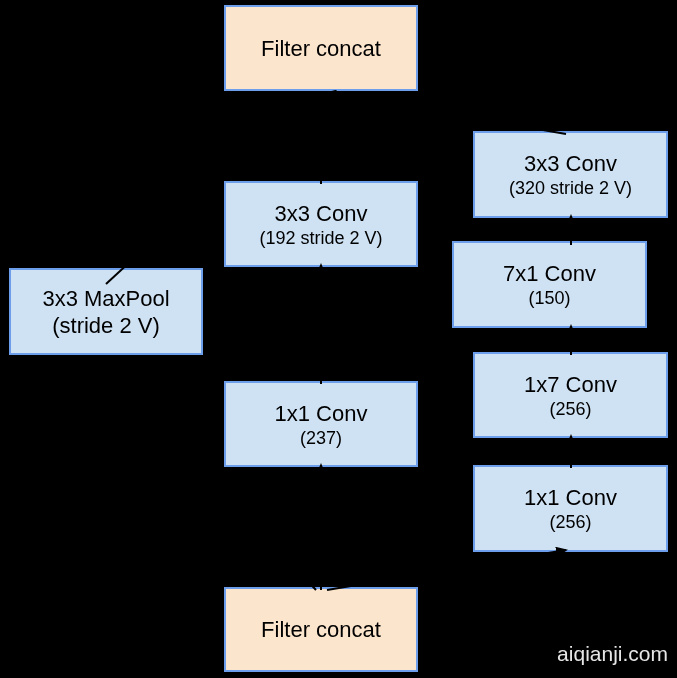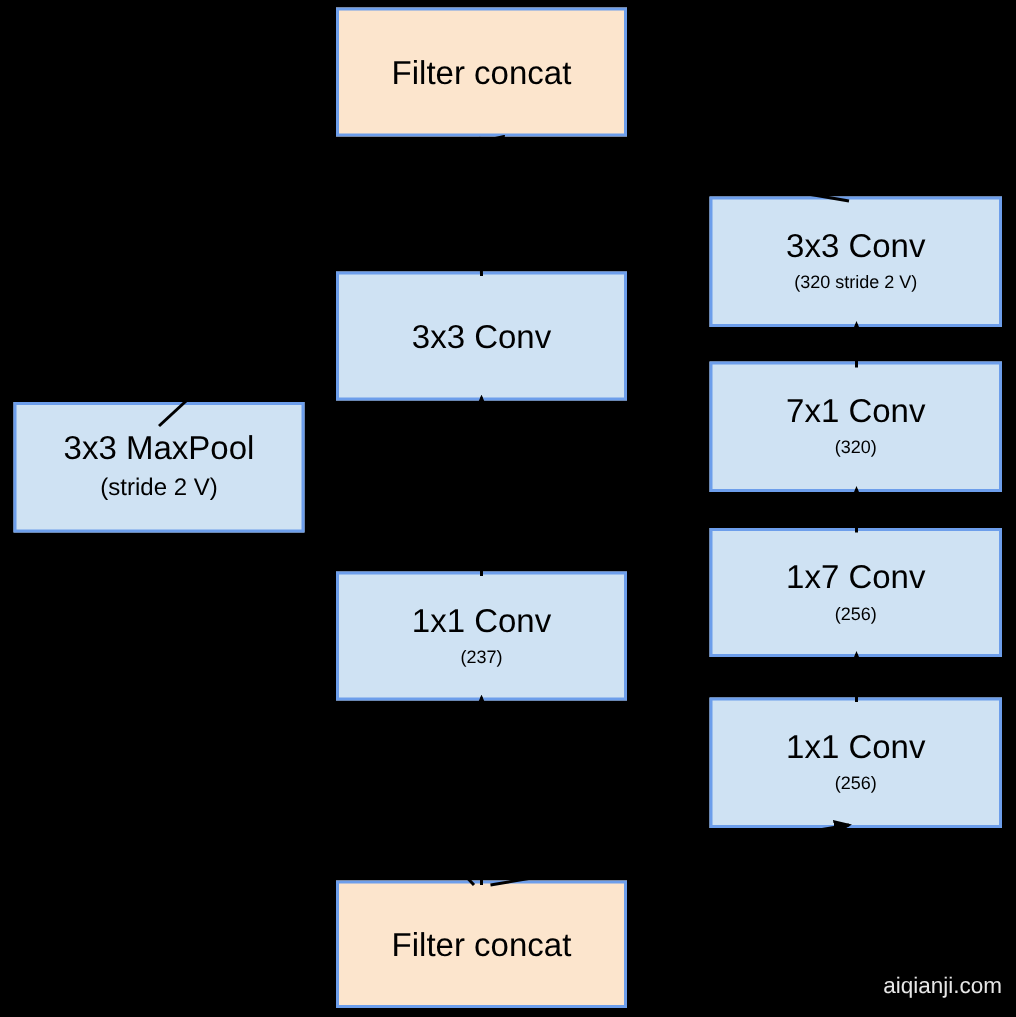--- a/index.html
+++ b/index.html
@@ -24,59 +24,60 @@
     flex-direction: column;
     align-items: center;
     justify-content: center;
     text-align: center;
     color: var(--text, #000000);
     z-index: 1;
   }
   .node.conv, .node.pool { background: var(--conv_fill, #CFE2F3); justify-content: center; }
   .node.concat { background: var(--concat_fill, #FCE5CD); }
   .label   { font-size: 22px; line-height: 27px; }
-  .sublabel{ font-size: 12px; line-height: 22px; }
-  .sublabel.big { font-size: 16px; line-height: 27px; }
+  .sublabel{ font-size: 18px; line-height: 22px; }
+  .sublabel.big { font-size: 22px; line-height: 27px; }
   svg.edges {
     position: absolute;
     left: 0; top: 0;
     width: 677px; height: 678px;
     z-index: 2;
     pointer-events: none;
   }
   .watermark {
     position: absolute;
     right: 9px;
     bottom: 12px;
-    font-size: 15px;
+    font-size: 21px;
     color: var(--watermark, #E6E6E6);
     z-index: 3;
   }
 </style>
 </head>
 <body>
 
 <div class="stage">
 
   <div class="node concat" style="left:224px; top:5px; width:194px; height:86px;">
     <div class="label">Filter concat</div>
   </div>
 
   <div class="node conv" style="left:473px; top:131px; width:195px; height:87px;">
     <div class="label">3x3 Conv</div>
     <div class="sublabel">(320 stride 2 V)</div>
   </div>
 
   <div class="node conv" style="left:224px; top:181px; width:194px; height:86px;">
     <div class="label">3x3 Conv</div>
+    <div class="sublabel">(192 stride 2 V)</div>
   </div>
 
-  <div class="node conv" style="left:473px; top:241px; width:195px; height:87px;">
+  <div class="node conv" style="left:452px; top:241px; width:195px; height:87px;">
     <div class="label">7x1 Conv</div>
-    <div class="sublabel">(320)</div>
+    <div class="sublabel">(150)</div>
   </div>
 
   <div class="node pool" style="left:9px; top:268px; width:194px; height:87px;">
     <div class="label">3x3 MaxPool</div>
     <div class="sublabel big">(stride 2 V)</div>
   </div>
 
   <div class="node conv" style="left:473px; top:352px; width:195px; height:86px;">
     <div class="label">1x7 Conv</div>
     <div class="sublabel">(256)</div>

